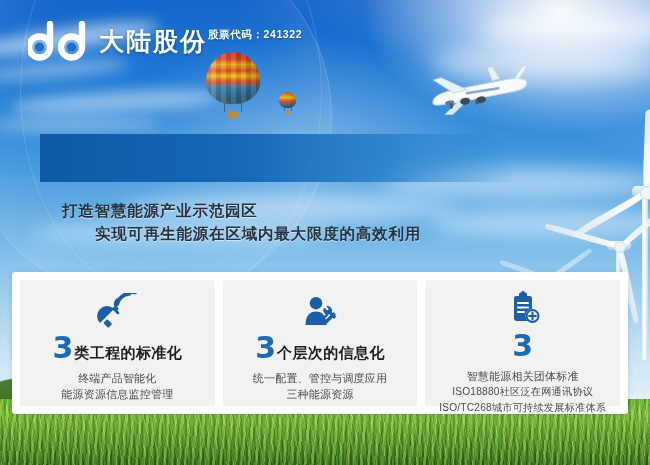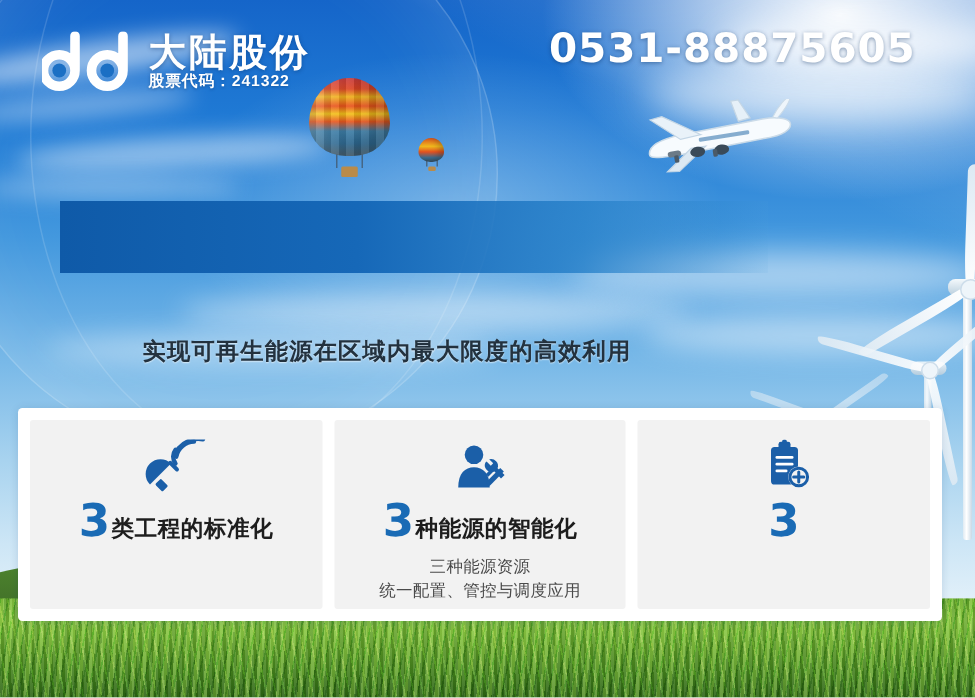--- a/index.html
+++ b/index.html
@@ -82,21 +82,21 @@
   .phone{
     position:absolute;left:366px;top:17px;
     font-size:27px;font-weight:bold;color:#ffffff;letter-spacing:.6px;
     text-shadow:0 1px 3px rgba(0,40,90,.45);
     font-family:"DejaVu Sans","Liberation Sans",sans-serif;
   }
 
   
   .logo-wrap{position:absolute;left:28px;top:21px;display:flex;align-items:center;gap:9px;}
   .mark{width:62px;height:40px;flex:none;}
-  .brand{display:flex;flex-direction:column;gap:1px;padding-top:1px;}
+  .brand{display:flex;gap:1px;padding-top:1px;}
   .brand-name{
     font-size:25px;font-weight:bold;color:#fff;letter-spacing:2px;line-height:1;
     text-shadow:0 1px 3px rgba(0,40,90,.40);
   }
   .brand-code{
     font-size:10.5px;font-weight:bold;color:#fff;letter-spacing:.6px;line-height:1;
     text-shadow:0 1px 2px rgba(0,40,90,.40);
   }
 
   
@@ -221,21 +221,20 @@
       <circle cx="11.5" cy="26" r="4.6" fill="#1b6fc4"></circle>
       <path d="M54 3 L54 26 A10.5 10.5 0 1 1 43.5 15.5 A10.5 10.5 0 0 1 54 26" fill="none" stroke="#ffffff" stroke-width="6.4" stroke-linecap="round"></path>
       <circle cx="43.5" cy="26" r="4.6" fill="#1b6fc4"></circle>
     </svg>
     <div class="brand">
       <div class="brand-name">大陆股份</div>
       <div class="brand-code">股票代码：241322</div>
     </div>
   </div>
 
-  <div class="phone">0531-88875605</div>
 
   <div class="balloon" style="left:206px;top:52px;width:54px;height:66px;">
     <div class="bag" style="height:52px;background:
         linear-gradient(180deg,#d92b2b 0%,#e4431f 14%,#f0b21c 24%,#e8521c 36%,#f2c21a 46%,#e8571f 56%,#3f7fa8 68%,#2f6f9b 84%,#3a5a6e 100%);
         box-shadow:inset -9px -4px 14px rgba(0,0,0,.22), inset 7px 0 12px rgba(255,255,255,.20);">
       <div style="position:absolute;left:0;top:0;width:100%;height:100%;
         background:repeating-linear-gradient(90deg, rgba(0,0,0,.10) 0 5px, rgba(255,255,255,.08) 5px 10px);"></div>
     </div>
     <div class="ropes" style="top:51px;width:16px;height:9px;"></div>
     <div class="basket" style="top:59px;width:11px;height:7px;"></div>
@@ -260,20 +259,21 @@
       <ellipse cx="40" cy="33" rx="5" ry="3.4" fill="#3a4a58"></ellipse>
       <ellipse cx="56" cy="34" rx="5" ry="3.4" fill="#3a4a58"></ellipse>
       <rect x="20" y="30" width="9" height="4" rx="2" fill="#6c7b88"></rect>
       <rect x="24" y="33" width="3" height="5" rx="1" fill="#4b5a67"></rect>
       <rect x="50" y="33" width="3" height="5" rx="1" fill="#4b5a67"></rect>
     </g>
   </svg>
 
   <div class="band"></div>
 
+  <div class="sub1">打造智慧能源产业示范园区</div>
   <div class="sub2">实现可再生能源在区域内最大限度的高效利用</div>
 
   <div class="panel">
 
     <div class="card">
       <div class="card-icon">
         <svg width="42" height="36" viewBox="0 0 42 36">
           <g fill="#1b5fa8">
             <path d="M4 30 L18 16 A9.5 9.5 0 0 0 4 30 Z"></path>
             <rect x="9" y="27" width="5.5" height="7" rx="1" transform="rotate(-45 11.7 30.5)"></rect>
@@ -284,42 +284,44 @@
             <path d="M21.5 11.5 A12.5 12.5 0 0 1 33 1" stroke-width="2.9" transform="rotate(2 22 11)"></path>
             <path d="M23 6 A17.5 17.5 0 0 1 39 -1" stroke-width="2.9" transform="rotate(3 23 6)"></path>
           </g>
         </svg>
       </div>
       <div class="card-head">
         <span class="card-num">3</span>
         <span class="card-title">类工程的标准化</span>
       </div>
       <div class="card-lines">
+        <div class="card-line">终端产品智能化</div>
+        <div class="card-line">能源资源信息监控管理</div>
       </div>
     </div>
 
     <div class="card">
       <div class="card-icon">
         <svg width="42" height="36" viewBox="0 0 42 36">
           <g fill="#1b5fa8">
             <path d="M17 4 a6.2 6.2 0 1 1 0 12.4 a6.2 6.2 0 0 1 0 -12.4 Z"></path>
             <path d="M6.5 32 C6.5 22.5 11 18.5 17 18.5 C23 18.5 27.5 22.5 27.5 32 Z"></path>
             <path d="M28.5 17.5 a4.6 4.6 0 0 0 6.2 5.8 L39 28 l2.4 -2.4 l-4.7 -4.4 a4.6 4.6 0 0 0 -5.6 -6 l2.7 2.7 l-1.6 1.6 l-2.8 -2.8 Z" transform="translate(-4,-2)"></path>
             <path d="M27 30.5 L36.5 21 l2.4 2.4 L29.4 33 Z" transform="translate(-2,-2)"></path>
             <path d="M24.8 23.2 l3 -3 l1.7 1.7 l-3 3 Z" transform="translate(0,0)"></path>
           </g>
         </svg>
       </div>
       <div class="card-head">
         <span class="card-num">3</span>
-        <span class="card-title">种能源的智能化</span>
+        <span class="card-title">个层次的信息化</span>
       </div>
       <div class="card-lines">
+        <div class="card-line">统一配置、管控与调度应用</div>
         <div class="card-line">三种能源资源</div>
-        <div class="card-line">统一配置、管控与调度应用</div>
       </div>
     </div>
 
     <div class="card">
       <div class="card-icon">
         <svg width="42" height="36" viewBox="0 0 42 36">
           <g fill="#1b5fa8">
             <rect x="12" y="5" width="18" height="25" rx="2.4"></rect>
             <rect x="17" y="1.5" width="8" height="5.5" rx="1.6"></rect>
             <rect x="19.4" y="0" width="3.2" height="3" rx="1.4"></rect>
@@ -333,16 +335,21 @@
           <circle cx="30.5" cy="25" r="5.9" fill="none" stroke="#1b5fa8" stroke-width="2"></circle>
           <g stroke="#1b5fa8" stroke-width="2" stroke-linecap="round">
             <path d="M30.5 21.6 L30.5 28.4"></path>
             <path d="M27.1 25 L33.9 25"></path>
           </g>
         </svg>
       </div>
       <div class="card-head">
         <span class="card-num">3</span>
       </div>
+      <div class="card-lines">
+        <div class="card-line">智慧能源相关团体标准</div>
+        <div class="card-line small">ISO18880社区泛在网通讯协议</div>
+        <div class="card-line small">ISO/TC268城市可持续发展标准体系</div>
+      </div>
     </div>
 
   </div>
 </div>
 
 </body></html>

